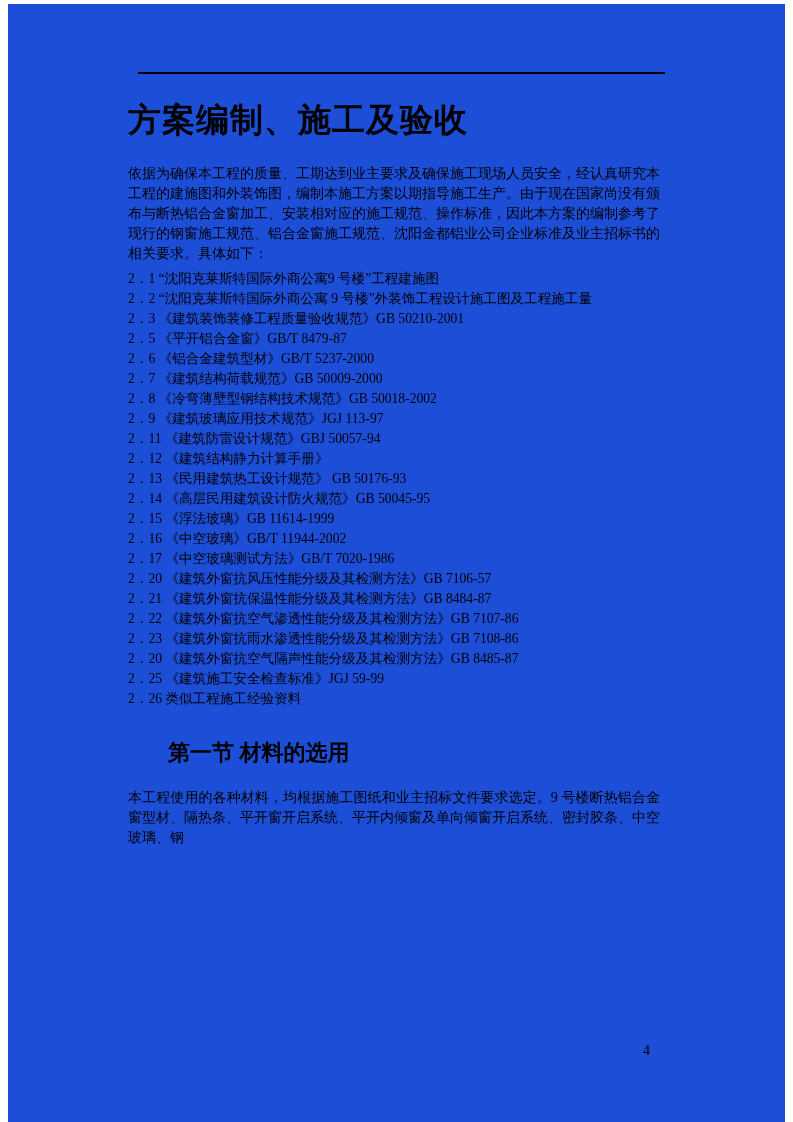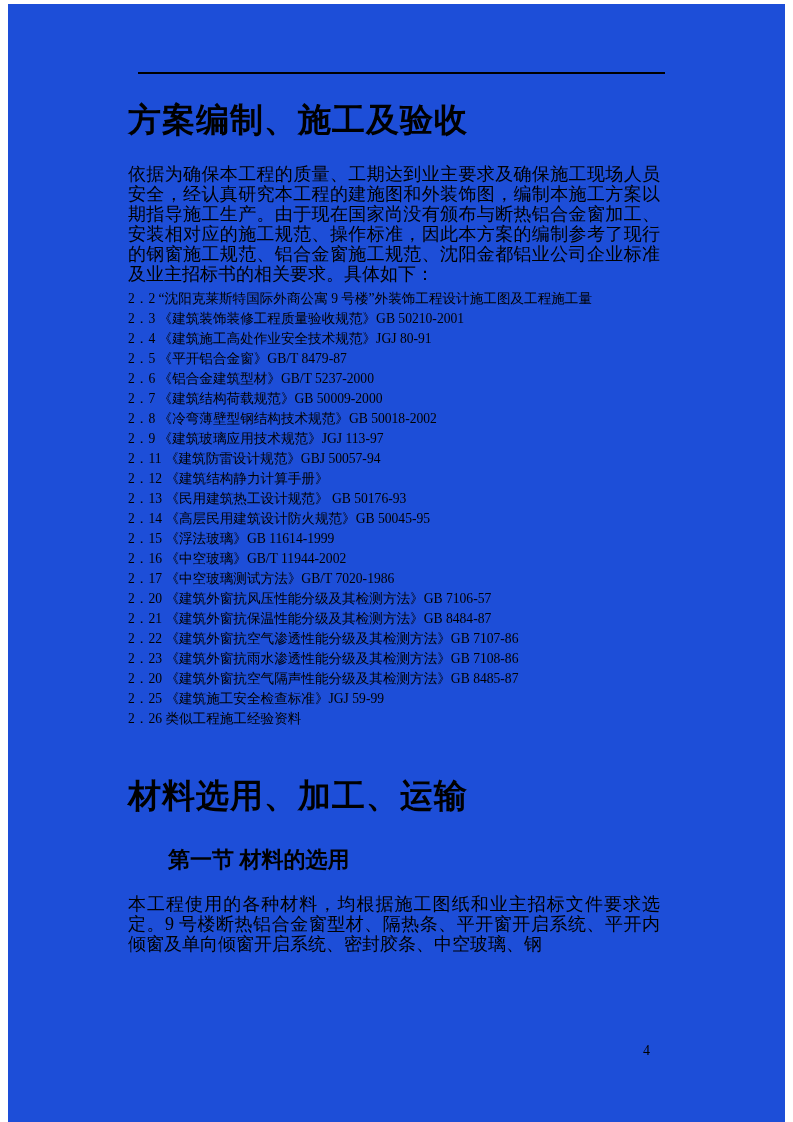--- a/index.html
+++ b/index.html
@@ -30,21 +30,21 @@
     font-weight: bold;
     line-height: 1.18;
     letter-spacing: 1px;
     margin: 27px 0 24px 0;
   }
   h1.chapter2 {
     margin-top: 48px;
     margin-bottom: 0;
   }
   p.body-par {
-    font-size: 18px;
+    font-size: 14px;
     line-height: 20px;
     text-align: justify;
     margin: 0;
   }
   p.intro {
     margin-top: 0;
   }
   .ref-list {
     margin-top: 5px;
   }
@@ -73,23 +73,23 @@
 
 <div class="page">
 
   <hr class="header-rule">
 
   <h1 class="chapter">方案编制、施工及验收</h1>
 
   <p class="body-par intro">依据为确保本工程的质量、工期达到业主要求及确保施工现场人员安全，经认真研究本工程的建施图和外装饰图，编制本施工方案以期指导施工生产。由于现在国家尚没有颁布与断热铝合金窗加工、安装相对应的施工规范、操作标准，因此本方案的编制参考了现行的钢窗施工规范、铝合金窗施工规范、沈阳金都铝业公司企业标准及业主招标书的相关要求。具体如下：</p>
 
   <div class="ref-list">
+    <p class="ref">2．1 “沈阳克莱斯特国际外商公寓9 号楼”工程建施图</p>
     <p class="ref">2．2 “沈阳克莱斯特国际外商公寓 9 号楼”外装饰工程设计施工图及工程施工量</p>
     <p class="ref">2．3 《建筑装饰装修工程质量验收规范》GB 50210-2001</p>
-    <p class="ref">2．4 《建筑施工高处作业安全技术规范》JGJ 80-91</p>
     <p class="ref">2．5 《平开铝合金窗》GB/T 8479-87</p>
     <p class="ref">2．6 《铝合金建筑型材》GB/T 5237-2000</p>
     <p class="ref">2．7 《建筑结构荷载规范》GB 50009-2000</p>
     <p class="ref">2．8 《冷弯薄壁型钢结构技术规范》GB 50018-2002</p>
     <p class="ref">2．9 《建筑玻璃应用技术规范》JGJ 113-97</p>
     <p class="ref">2．11 《建筑防雷设计规范》GBJ 50057-94</p>
     <p class="ref">2．12 《建筑结构静力计算手册》</p>
     <p class="ref">2．13 《民用建筑热工设计规范》 GB 50176-93</p>
     <p class="ref">2．14 《高层民用建筑设计防火规范》GB 50045-95</p>
     <p class="ref">2．15 《浮法玻璃》GB 11614-1999</p>
@@ -97,21 +97,20 @@
     <p class="ref">2．17 《中空玻璃测试方法》GB/T 7020-1986</p>
     <p class="ref">2．20 《建筑外窗抗风压性能分级及其检测方法》GB 7106-57</p>
     <p class="ref">2．21 《建筑外窗抗保温性能分级及其检测方法》GB 8484-87</p>
     <p class="ref">2．22 《建筑外窗抗空气渗透性能分级及其检测方法》GB 7107-86</p>
     <p class="ref">2．23 《建筑外窗抗雨水渗透性能分级及其检测方法》GB 7108-86</p>
     <p class="ref">2．20 《建筑外窗抗空气隔声性能分级及其检测方法》GB 8485-87</p>
     <p class="ref">2．25 《建筑施工安全检查标准》JGJ 59-99</p>
     <p class="ref">2．26 类似工程施工经验资料</p>
   </div>
 
-  <h1 class="chapter chapter2">材料选用、加工、运输</h1>
 
   <h2 class="section">第一节 材料的选用</h2>
 
   <p class="body-par">本工程使用的各种材料，均根据施工图纸和业主招标文件要求选定。9 号楼断热铝合金窗型材、隔热条、平开窗开启系统、平开内倾窗及单向倾窗开启系统、密封胶条、中空玻璃、钢</p>
 
   <div class="page-number">4</div>
 
 </div>
 
 </body></html>

